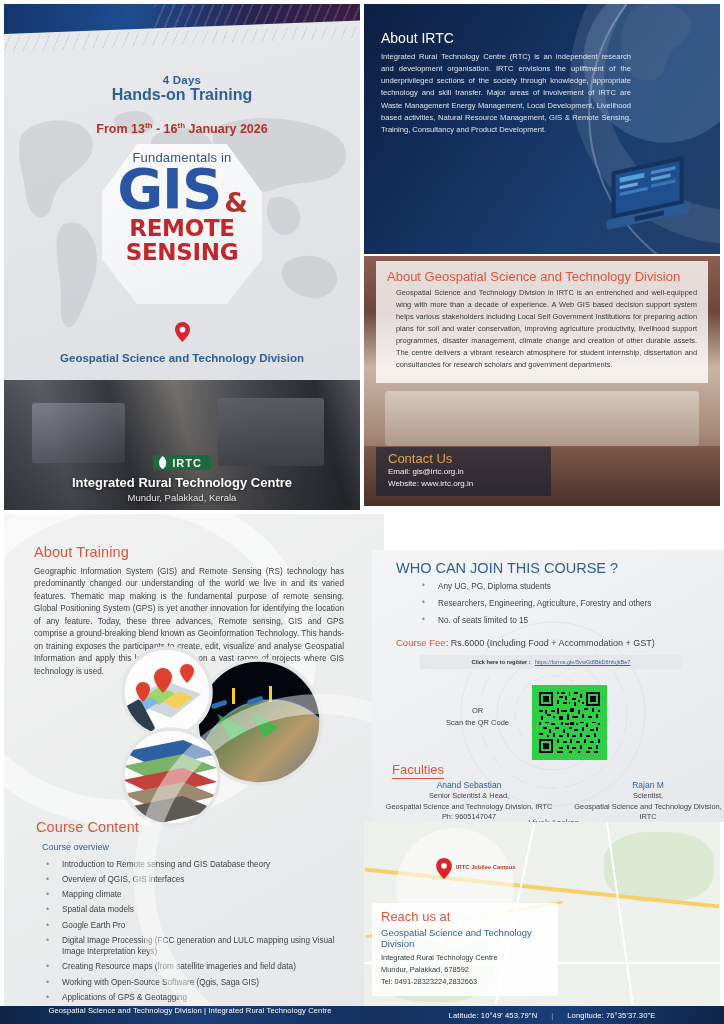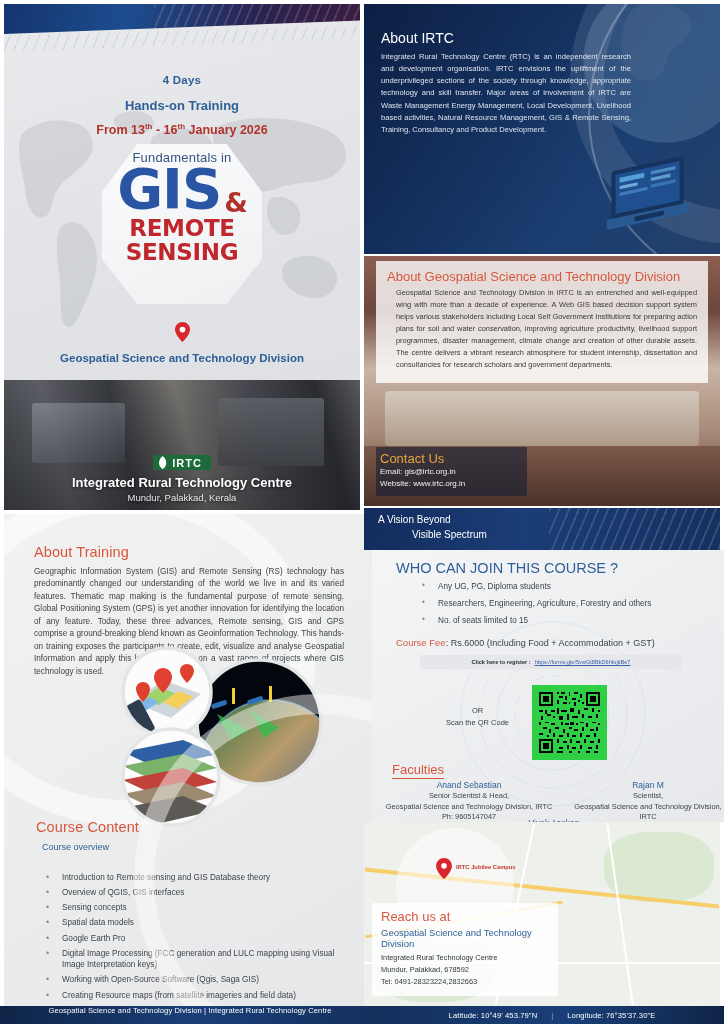--- a/index.html
+++ b/index.html
@@ -36,22 +36,22 @@
     clip-path:polygon(0 35%,100% 0,100% 45%,0 100%);
   }
   .world-map{
     position:absolute; left:0; top:60px; width:356px; height:300px;
     opacity:.30;
   }
   .hero-dates{
     position:absolute; left:0; top:70px; width:100%; text-align:center;
   }
   .hd1{ font-size:11.5px; color:#2e5f96; font-weight:600; letter-spacing:.2px;}
-  .hd2{ font-size:13px; color:#2e5f96; font-weight:600; margin-top:12px;}
-  .hd3{ font-size:12.5px; color:#b0322b; font-weight:700; margin-top:9px;}
+  .hd2{ font-size:16px; color:#2e5f96; font-weight:600; margin-top:0;}
+  .hd3{ font-size:12.5px; color:#b0322b; font-weight:700; margin-top:17px;}
   .hd3 sup{font-size:8px;}
 
   .badge-hex{
     position:absolute; left:98px; top:140px; width:160px; height:160px;
     background:linear-gradient(160deg,#fbfbfc 0%,#eef0f2 100%);
     clip-path:polygon(22% 0,78% 0,100% 30%,100% 72%,78% 100%,22% 100%,0 72%,0 30%);
     box-shadow:0 2px 8px rgba(0,0,0,.10);
   }
   .badge-txt{ position:absolute; left:88px; top:146px; width:180px; text-align:center; }
   .bt-fund{ font-size:13px; color:#36547e; font-weight:500; letter-spacing:.2px;}
@@ -121,21 +121,21 @@
     font-family:"Liberation Sans", sans-serif;
   }
   .body-sm{ font-size:8.2px; line-height:1.52; color:#3f4348; text-align:justify;}
 
   .about-training{ position:absolute; left:30px; top:30px; width:310px; }
   .about-training .body-sm{ margin-top:6px; }
 
   .gfx{ position:absolute; left:95px; top:130px; width:245px; height:185px; }
 
   .course-content{ position:absolute; left:32px; top:305px; width:320px; }
-  .cc-sub{ font-size:9px; color:#2e5f96; margin:7px 0 20px 6px; }
+  .cc-sub{ font-size:9px; color:#2e5f96; margin:7px 0 7px 6px; }
   .cc-list{ list-style:none; margin:0; padding:0; }
   .cc-list li{
     font-size:8.2px; color:#3f4348; line-height:1.42; padding-left:26px;
     position:relative; margin-bottom:3.5px;
   }
   .cc-list li:before{
     content:"\2022"; position:absolute; left:10px; top:-1px; color:#8a8d92; font-size:9px;
   }
 
   
@@ -180,22 +180,22 @@
     background:linear-gradient(#7d5a4a,#4a3129);
   }
   .geo-card{
     position:absolute; left:12px; top:5px; width:332px; height:122px;
     background:rgba(255,255,255,.80); padding:8px 11px;
   }
   .geo-h{ color:#d9563c; font-size:13px; font-weight:400; margin-bottom:3px;}
   .geo-p{ font-size:7.4px; line-height:1.62; color:#35383c; text-align:justify;margin-left:9px;}
 
   .contact{
-    position:absolute; left:12px; bottom:10px; width:151px;
-    background:rgba(22,30,52,.62); padding:4px 4px 6px;
+    position:absolute; left:12px; bottom:10px; width:175px;
+    background:rgba(22,30,52,.62); padding:4px 12px 6px;
   }
   .contact-h{ color:#e8a33d; font-size:13px; font-weight:400; }
   .contact-l{ color:#f0f0f0; font-size:8px; line-height:1.5; }
 
   
   .vision{
     position:absolute; left:0; top:508px; width:356px; height:42px;
     background:linear-gradient(100deg,#122c5c 0%,#1b3d77 45%,#153060 100%);
     overflow:hidden;
   }
@@ -399,26 +399,26 @@
         </g>
         <circle cx="72" cy="133" r="48" fill="none" stroke="#e4e5e7" stroke-width="3.5"></circle>
       </svg>
 
       <div class="course-content">
         <div class="sec-h-red">Course Content</div>
         <div class="cc-sub">Course overview</div>
         <ul class="cc-list">
           <li>Introduction to Remote sensing and GIS Database theory</li>
           <li>Overview of QGIS, GIS interfaces</li>
-          <li>Sensing concepts</li>
+          <li>Mapping climate</li>
           <li>Spatial data models</li>
           <li>Google Earth Pro</li>
           <li>Digital Image Processing (FCC generation and LULC mapping using Visual Image Interpretation keys)</li>
+          <li>Creating Resource maps (from satellite imageries and field data)</li>
           <li>Working with Open-Source Software (Qgis, Saga GIS)</li>
-          <li>Creating Resource maps (from satellite imageries and field data)</li>
           <li>Applications of GPS &amp; Geotagging</li>
           <li>Lecture notes &amp; Tutorial videos</li>
         </ul>
       </div>
     </div>
   </div>
 
   <div class="right-col">
 
     <div class="irtc-panel">
@@ -452,24 +452,20 @@
         <div class="geo-h">About Geospatial Science and Technology Division</div>
         <div class="geo-p">Geospatial Science and Technology Division in IRTC is an entrenched and well-equipped wing with more than a decade of experience. A Web GIS based decision support system helps various stakeholders including Local Self Government Institutions for preparing action plans for soil and water conservation, improving agriculture productivity, livelihood support programmes, disaster management, climate change and creation of other durable assets. The centre delivers a vibrant research atmosphere for student internship, dissertation and consultancies for research scholars and government departments.</div>
       </div>
       <div class="contact">
         <div class="contact-h">Contact Us</div>
         <div class="contact-l">Email: gis@irtc.org.in</div>
         <div class="contact-l">Website: www.irtc.org.in</div>
       </div>
     </div>
 
-    <div class="vision">
-      <div class="v1">A Vision Beyond</div>
-      <div class="v2">Visible Spectrum</div>
-    </div>
 
     <div class="join">
       <svg class="rings" viewBox="0 0 270 200">
         <g fill="none" stroke="#c2ccd6" stroke-width="1">
           <circle cx="135" cy="100" r="92"></circle>
           <circle cx="135" cy="100" r="74" stroke-dasharray="20 8"></circle>
           <circle cx="135" cy="100" r="56"></circle>
           <circle cx="135" cy="100" r="38" stroke-dasharray="10 6"></circle>
           <circle cx="135" cy="100" r="20"></circle>
         </g>

